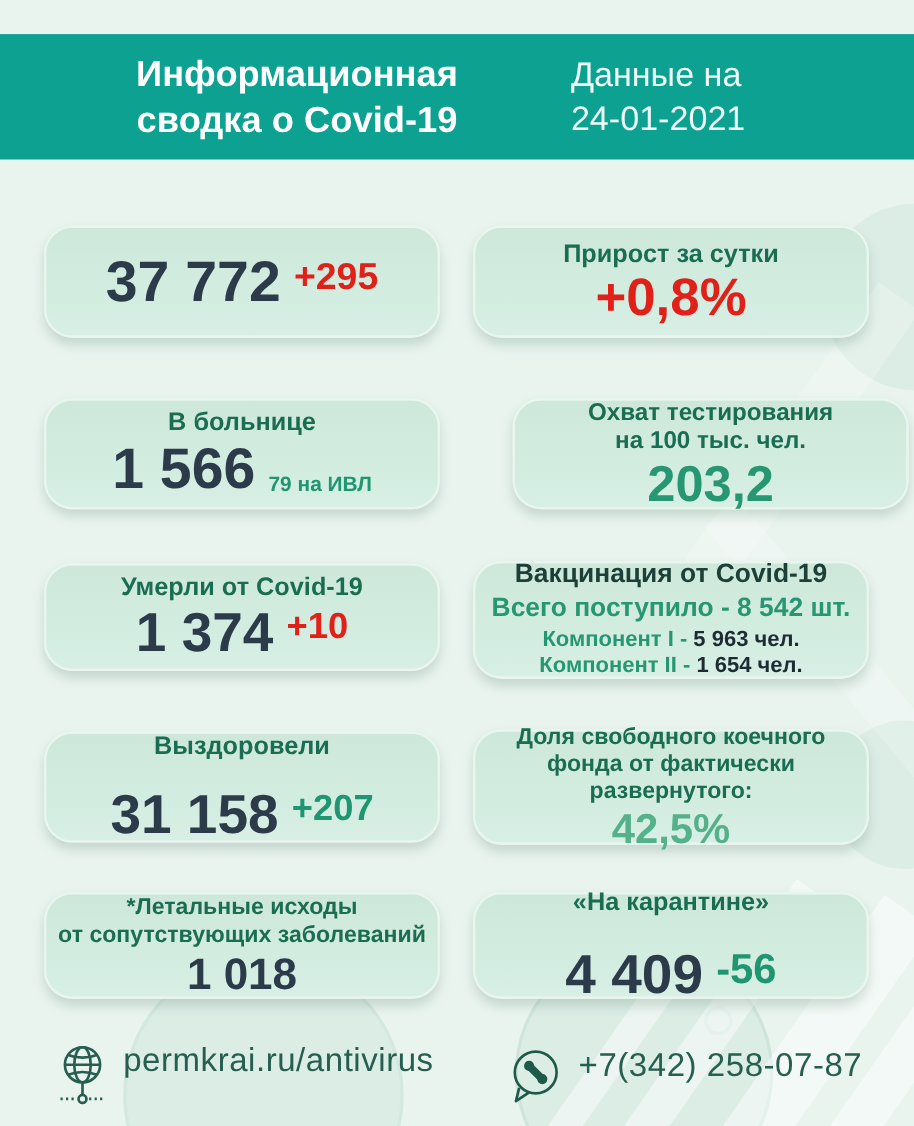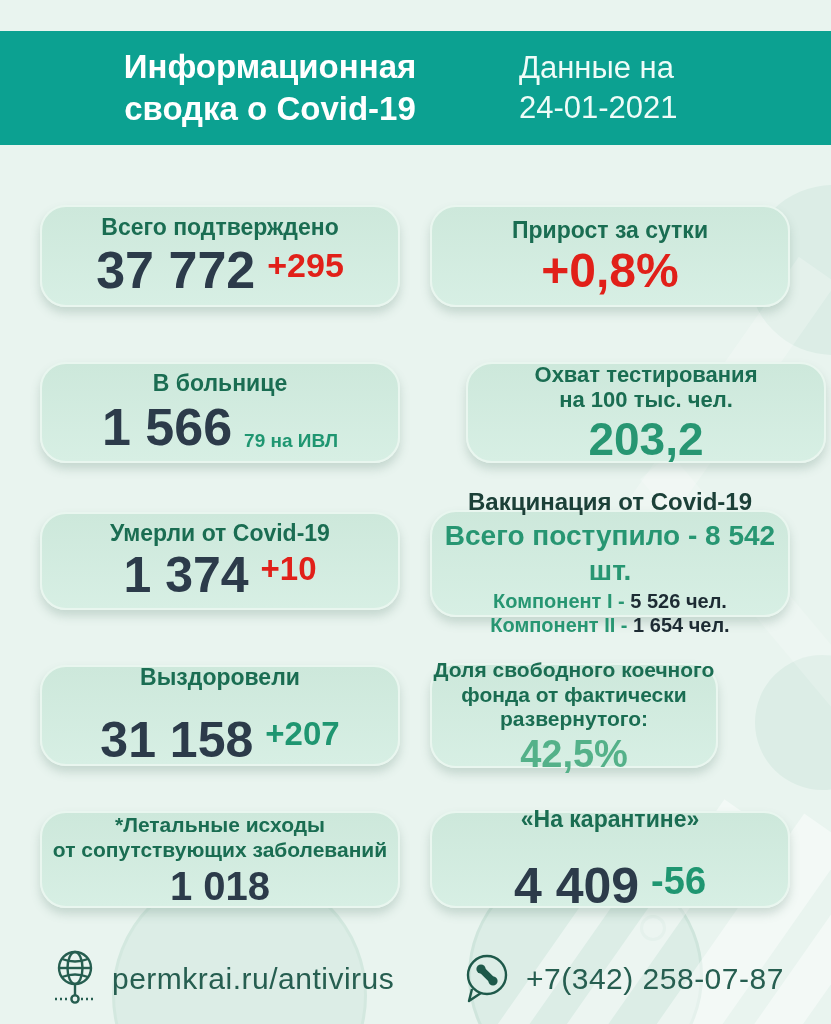--- a/index.html
+++ b/index.html
@@ -35,46 +35,46 @@
      border:2px solid #e9f6ef;
      box-shadow:0 6px 10px rgba(90,130,115,.25);
      display:flex;flex-direction:column;align-items:center;justify-content:center;}
   #card-confirmed {left:40px; top:205px;width:360px;height:102px;}
   #card-growth    {left:430px;top:205px;width:360px;height:102px;}
   #card-hospital  {left:40px; top:362px;width:360px;height:101px;}
   #card-testing   {left:430px;top:362px;width:360px;height:101px;margin-left:36px;}
   #card-deaths    {left:40px; top:512px;width:360px;height:98px;}
   #card-vaccination{left:430px;top:510px;width:360px;height:107px;}
   #card-recovered {left:40px; top:665px;width:360px;height:101px;}
-  #card-beds      {left:430px;top:663px;width:288px;height:105px;}
+  #card-beds      {left:430px;top:663px;width:360px;height:105px;}
   #card-lethal    {left:40px; top:811px;width:360px;height:97px;}
   #card-quarantine{left:430px;top:811px;width:360px;height:97px;}
 
   .ct{color:#1a6d52;font-weight:700;font-size:23px;line-height:1.15;}
   .ct-s{color:#1a6d52;font-weight:700;font-size:21px;line-height:1.18;}
   .vrow{display:flex;align-items:baseline;gap:12px;margin-top:3px;}
   .num{color:#2c3b4a;font-weight:700;line-height:1.05;}
   .n52{font-size:52px;} .n50{font-size:50px;}
   .delta{font-weight:700;position:relative;}
   .red{color:#e12019;} .grn{color:#1f9671;margin-top:34px;}
   .d34{font-size:34px;top:-11px;} .d33{font-size:33px;top:-12px;} .d30{font-size:38px;top:-9px;}
   .note{color:#1f9671;font-weight:700;font-size:19px;position:relative;top:2px;}
   .pct-red{color:#e12019;font-weight:700;font-size:48px;line-height:1;margin-top:4px;}
   .val-teal{color:#279672;font-weight:700;font-size:46px;line-height:1;margin-top:4px;}
   .val-lgreen{color:#54b189;font-weight:700;font-size:38px;line-height:1;margin-top:3px;}
   .val-navy40{color:#2c3b4a;font-weight:700;font-size:40px;line-height:1;margin-top:4px;text-align:right;}
 
   .vac-title{color:#1c4038;font-weight:700;font-size:24px;line-height:1.1;margin-bottom:2px;}
-  .vac-supplied{color:#279672;font-weight:700;font-size:28px;line-height:1.25;margin-bottom:1px;}
+  .vac-supplied{color:#279672;font-weight:700;font-size:24px;line-height:1.25;margin-bottom:1px;}
   .vac-comp{font-size:20px;font-weight:700;line-height:1.22;}
   .vac-comp .lbl{color:#279672;} .vac-comp .val{color:#1d2b33;}
 
   
   .footer{position:absolute;left:0;top:936px;width:831px;height:88px;}
-  .contact{position:absolute;display:flex;align-items:center;gap:14px;color:#265e50;
+  .contact{position:absolute;display:flex;gap:14px;color:#265e50;
            font-size:30px;font-weight:400;letter-spacing:.5px;text-decoration:none;cursor:pointer;}
   .site{left:52px;top:12px;}
   .phone{left:462px;top:16px;}
   .icon-wrap{display:flex;align-items:center;}
 </style>
 </head>
 <body>
 
 <div class="screen">
 
@@ -95,21 +95,20 @@
       <span>Информационная</span>
       <span>сводка о Covid-19</span>
     </div>
     <div class="header-date">
       <span>Данные на</span>
       <span>24-01-2021</span>
     </div>
   </div>
 
   <div class="c" id="card-confirmed">
-    <div class="ct">Всего подтверждено</div>
     <div class="vrow">
       <span class="num n52">37 772</span>
       <span class="delta d34 red">+295</span>
     </div>
   </div>
 
   <div class="c" id="card-growth">
     <div class="ct">Прирост за сутки</div>
     <div class="pct-red">+0,8%</div>
   </div>
@@ -134,21 +133,21 @@
     <div class="ct">Умерли от Covid-19</div>
     <div class="vrow">
       <span class="num n50">1 374</span>
       <span class="delta d33 red">+10</span>
     </div>
   </div>
 
   <div class="c" id="card-vaccination">
     <div class="vac-title">Вакцинация от Covid-19</div>
     <div class="vac-supplied">Всего поступило - 8 542 шт.</div>
-    <div class="vac-comp"><span class="lbl">Компонент I - </span><span class="val">5 526 чел.</span></div>
+    <div class="vac-comp"><span class="lbl">Компонент I - </span><span class="val">5 963 чел.</span></div>
     <div class="vac-comp"><span class="lbl">Компонент II - </span><span class="val">1 654 чел.</span></div>
   </div>
 
   <div class="c" id="card-recovered">
     <div class="ct">Выздоровели</div>
     <div class="vrow">
       <span class="num n50">31 158</span>
       <span class="delta d33 grn">+207</span>
     </div>
   </div>

